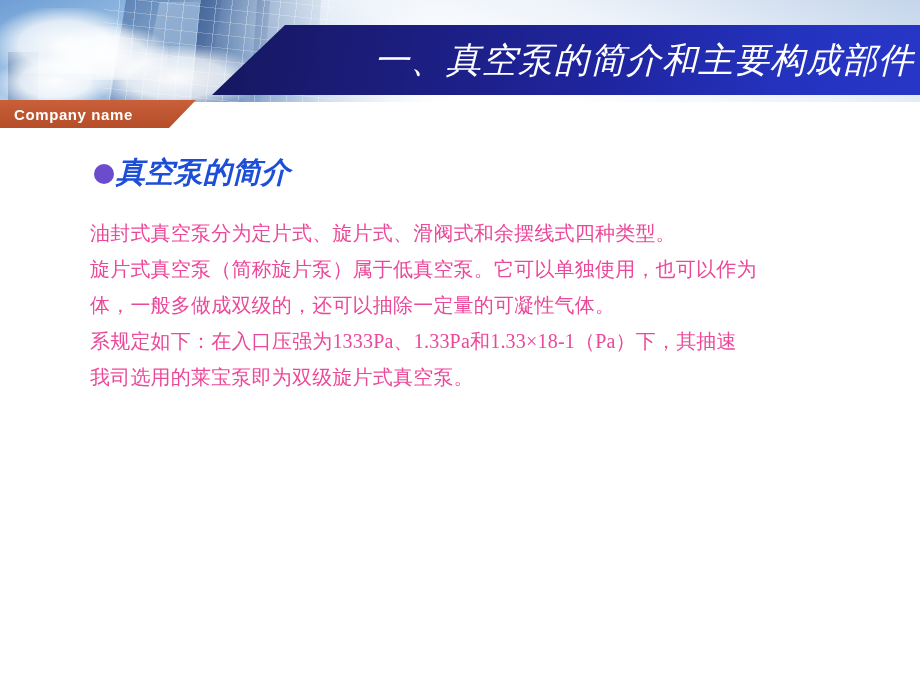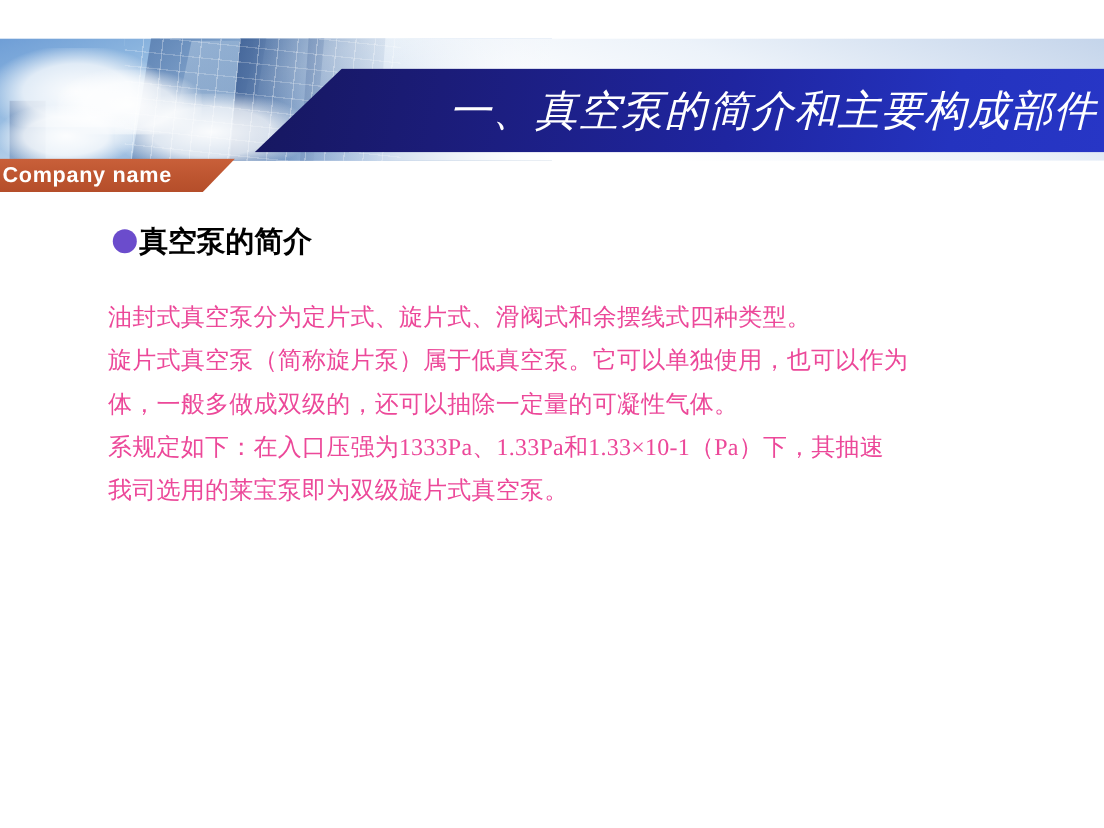--- a/index.html
+++ b/index.html
@@ -10,21 +10,20 @@
   body {
     font-family: "Liberation Serif", "DejaVu Serif", serif;
   }
 
   #slide {
     position: relative;
     width: 920px;
     height: 597px;
     background: #ffffff;
     overflow: hidden;
-    margin-top: 32px;
   }
 
   
   .header-band {
     position: absolute;
     left: 0;
     top: 0;
     width: 920px;
     height: 102px;
     overflow: hidden;
@@ -164,45 +163,46 @@
     width: 196px;
     height: 28px;
     background: linear-gradient(180deg, #c9603a 0%, #bd5530 55%, #b54e2a 100%);
     clip-path: polygon(0 0, 196px 0, 169px 28px, 0 28px);
     display: flex;
     align-items: center;
   }
   .company-name {
     color: #ffffff;
     font-family: "Liberation Sans", "DejaVu Sans", sans-serif;
-    font-size: 18px;
+    font-size: 15px;
     font-weight: bold;
     letter-spacing: 0.6px;
-    padding-left: 2px;
+    padding-left: 14px;
     line-height: 1;
   }
 
   
   .body-area {
     position: absolute;
     left: 0;
     top: 140px;
     width: 920px;
     height: 550px;
   }
   .section-heading {
     position: absolute;
     left: 94px;
     top: 18px;
-    color: #000000;
-    font-size: 24px;
+    color: #1d4ed8;
+    font-size: 29px;
     font-weight: bold;
     line-height: 1;
     white-space: nowrap;
     font-family: "Liberation Serif", "DejaVu Serif", serif;
+    font-style: italic;
   }
   .section-heading .bullet {
     display: inline-block;
     width: 20px;
     height: 20px;
     border-radius: 50%;
     background: #6b4ccc;
     vertical-align: -2px;
     margin-right: 2px;
   }
@@ -254,18 +254,18 @@
   <div class="body-area">
 
     <div class="section-heading">
       <span class="bullet"></span><span>真空泵的简介</span>
     </div>
 
     <div class="paragraphs">
       <div class="para-line">油封式真空泵分为定片式、旋片式、滑阀式和余摆线式四种类型。</div>
       <div class="para-line">旋片式真空泵（简称旋片泵）属于低真空泵。它可以单独使用，也可以作为</div>
       <div class="para-line">体，一般多做成双级的，还可以抽除一定量的可凝性气体。</div>
-      <div class="para-line">系规定如下：在入口压强为1333Pa、1.33Pa和1.33×10-1（Pa）下，其抽速</div>
+      <div class="para-line">系规定如下：在入口压强为1333Pa、1.33Pa和1.33×18-1（Pa）下，其抽速</div>
       <div class="para-line">我司选用的莱宝泵即为双级旋片式真空泵。</div>
     </div>
 
   </div>
 </div>
 
 </body></html>

